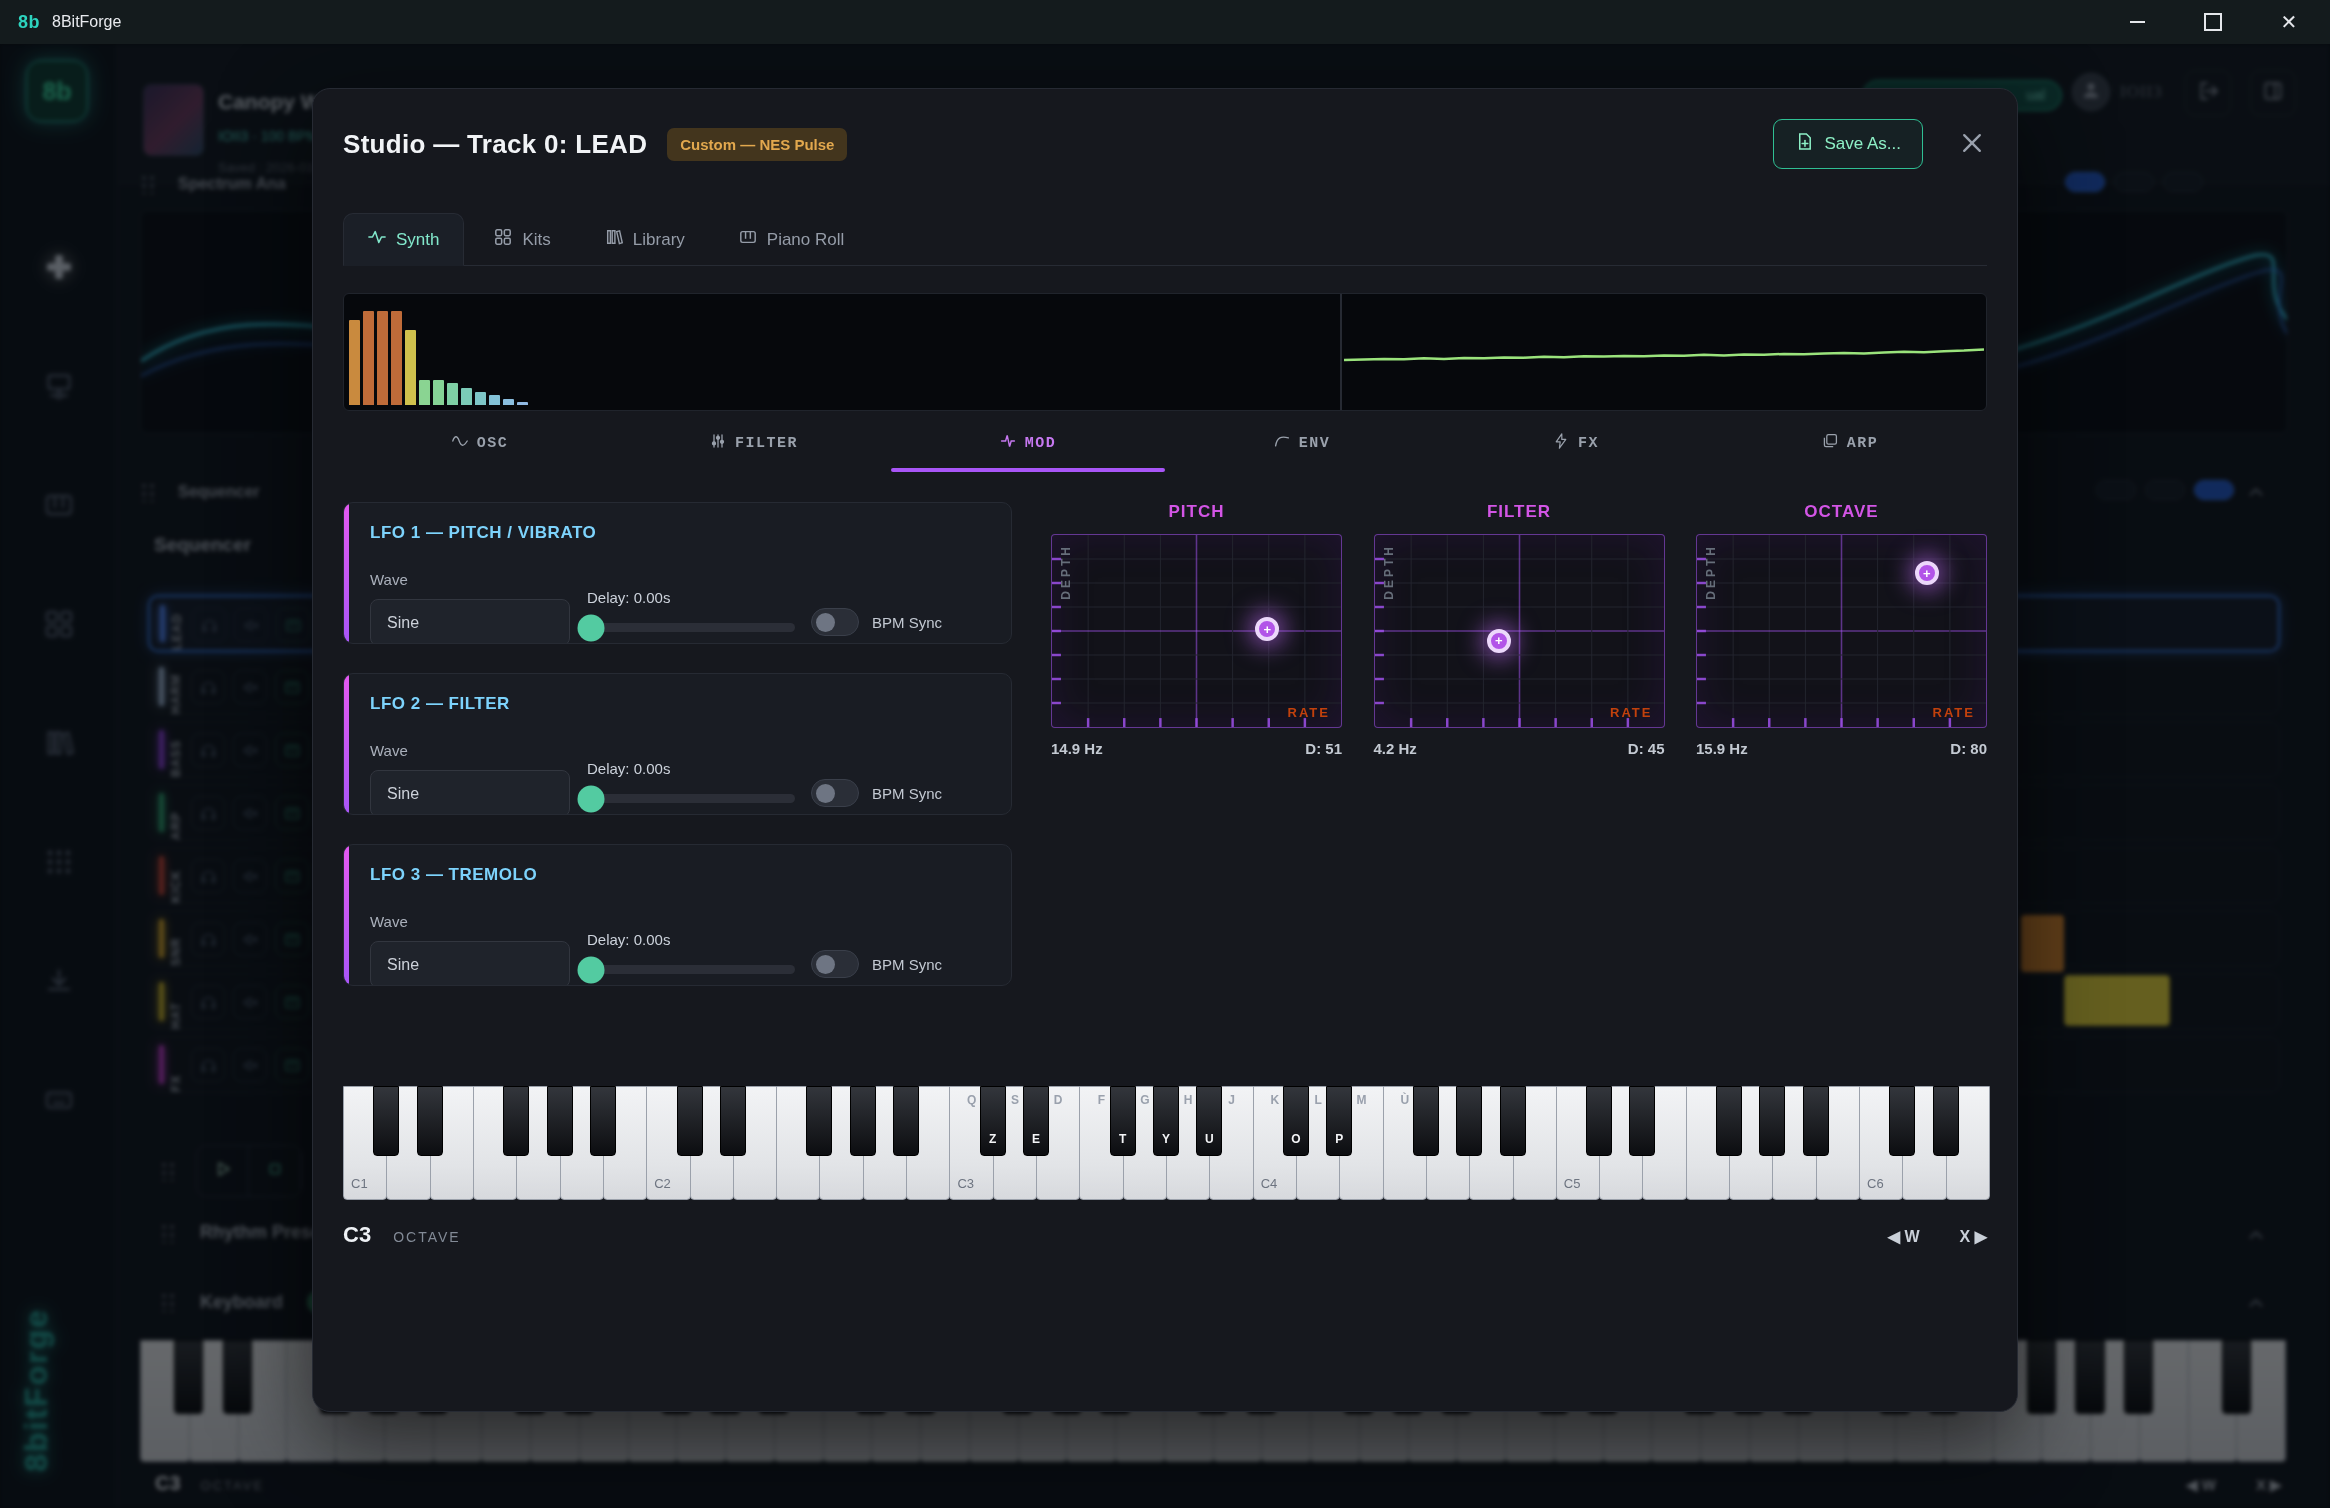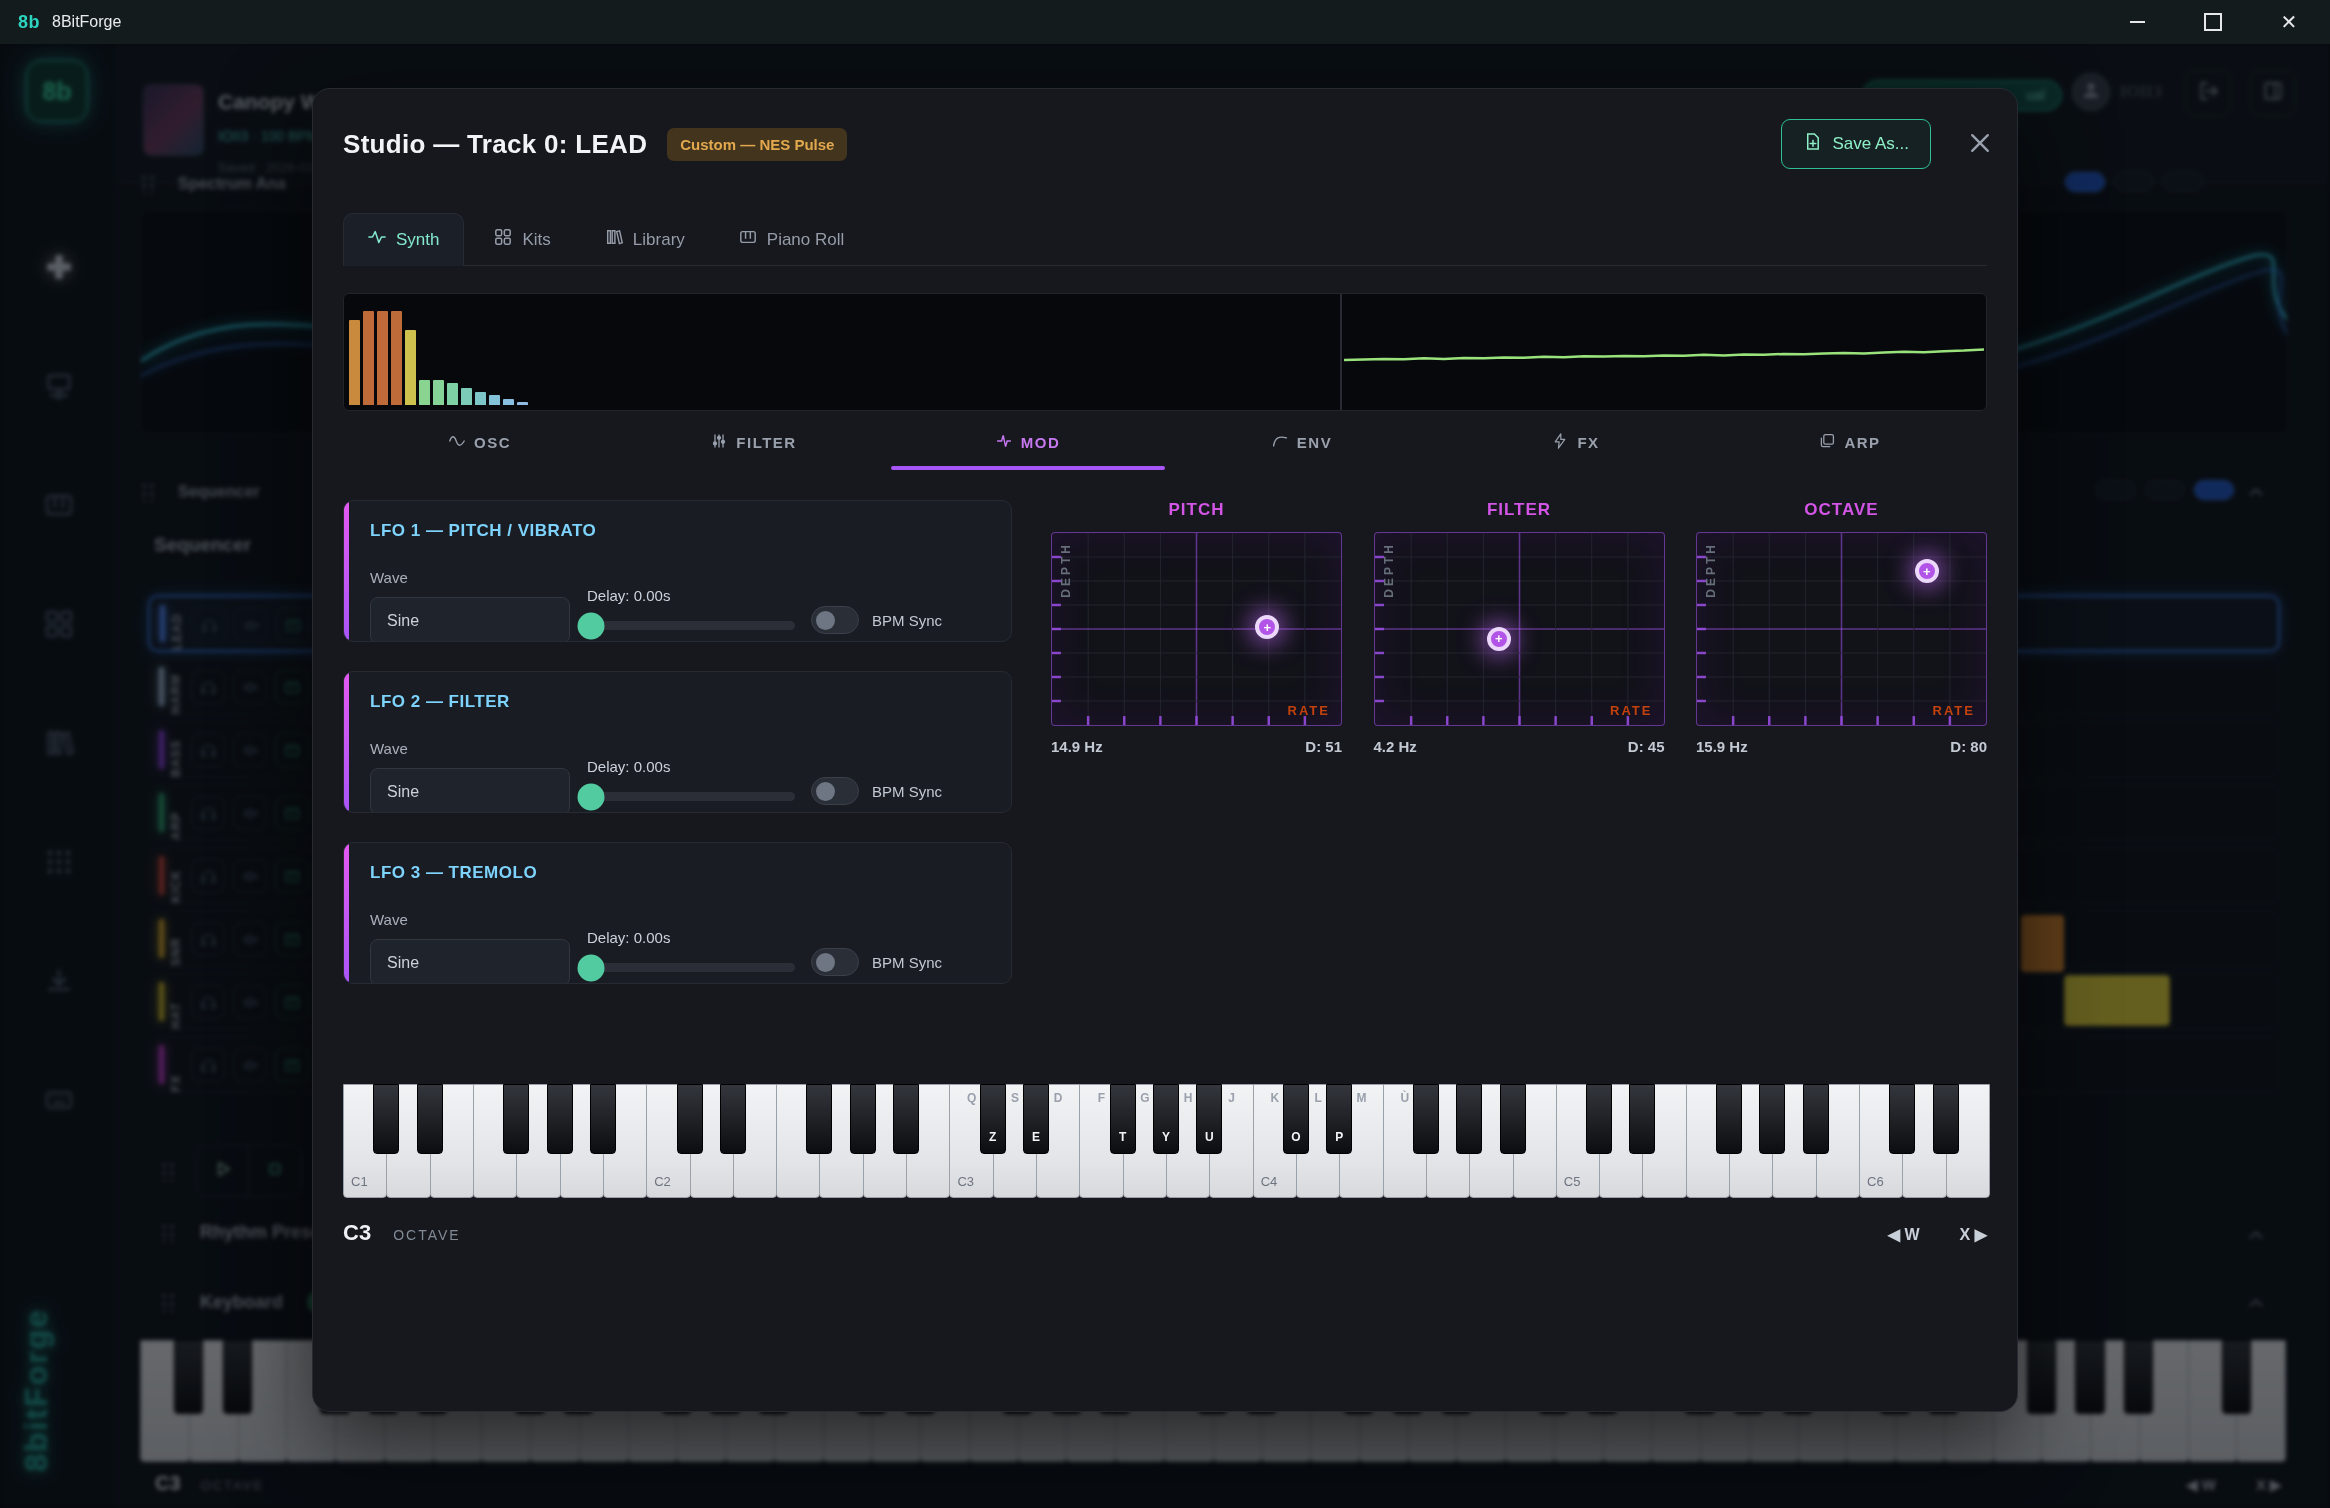--- a/index.html
+++ b/index.html
@@ -100,21 +100,21 @@
   .bg-oct .c3 { font-size:20px; font-weight:bold; color:#dfe3e9; }
   .bg-oct .olab { font-size:13px; letter-spacing:2px; color:#7c8490; }
   .bg-oct-r { position:absolute; left:2186px; top:1432px; display:flex; gap:40px;
     color:#b9bfc8; font-size:15px; font-weight:bold; }
 
   
   .overlay { position:absolute; left:0; top:44px; right:0; bottom:0; background:rgba(4,7,11,.55); z-index:5; }
   .modal { position:absolute; left:312px; top:88px; width:1706px; height:1324px; background:#16181e;
     border:1px solid #262a33; border-radius:18px; z-index:10;
     box-shadow:0 30px 90px rgba(0,0,0,.65); }
-  .m-header { display:flex; align-items:center; padding:30px 22px 0 30px;justify-content:space-between; }
+  .m-header { display:flex; align-items:center; padding:30px 30px 0 30px;justify-content:space-between; }
   .m-title { font-size:26px; font-weight:bold; color:#f1f3f6; letter-spacing:.3px; }
   .m-badge { margin-left:20px; background:#43351d; color:#e2a84e; font-size:15px; font-weight:bold;
     padding:8px 13px; border-radius:7px; }
   .m-save { margin-left:auto; display:flex; align-items:center; gap:10px; border:1px solid #2fbf93;
     color:#8df0c6; background:rgba(45,212,160,.05); padding:12px 21px; border-radius:9px;
     font-size:17px; }
   .m-save svg { width:19px; height:19px; }
   .m-close { margin-left:36px; color:#9aa1ad; width:28px; height:28px; }
   .m-close svg { width:26px; height:26px; }
 
@@ -126,21 +126,21 @@
     border-radius:10px 10px 0 0; color:#82e7cb; }
 
   .viz { position:relative; margin:27px 30px 0 30px; height:118px; background:#06080c;
     border:1px solid #20242c; border-radius:6px; overflow:hidden; }
   .bars { position:absolute; left:5px; top:5px; bottom:5px; width:960px; display:flex;
     align-items:flex-end; gap:3px; }
   .bar { width:11px; border-radius:1px 1px 0 0; }
   .viz-divider { position:absolute; left:996px; top:0; bottom:0; width:2px; background:#262a33; }
   .wave-svg { position:absolute; left:1000px; top:0; width:640px; height:118px; }
 
-  .subtabs { display:flex; margin:22px 30px 0 30px; }
+  .subtabs { display:flex; margin:22px 30px 0 30px;font-family:Liberation Mono, monospace; }
   .subtab { flex:1; display:flex; align-items:center; justify-content:center; gap:9px;
     padding-bottom:18px; color:#9aa1ac; font-size:15px; font-weight:bold; letter-spacing:1.5px;
     position:relative; }
   .subtab .icon svg { width:16px; height:16px; }
   .subtab.active { color:#c678f0; }
   .subtab.active::after { content:""; position:absolute; left:0; right:0; bottom:0; height:4px;
     background:#a855f7; border-radius:2px; }
 
   .m-content { display:flex; margin:30px 30px 0 30px; align-items:flex-start; }
   .lfo-col { width:669px; }

